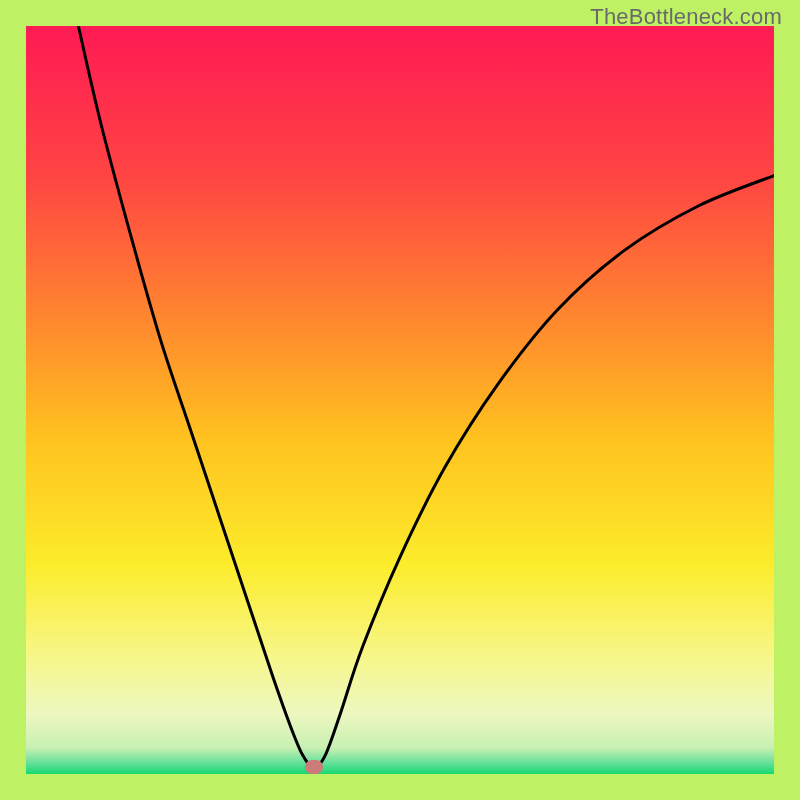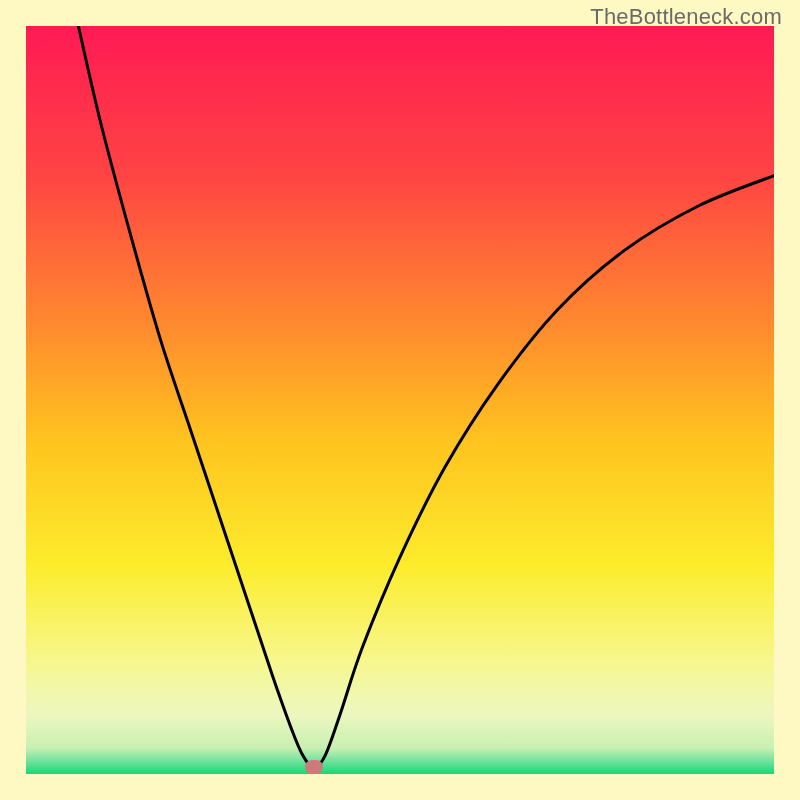--- a/index.html
+++ b/index.html
@@ -6,21 +6,21 @@
     margin: 0;
     padding: 0;
     width: 800px;
     height: 800px;
     background: #000;
     overflow: hidden;
   }
   .frame {
     width: 800px;
     height: 800px;
-    background: #fef9c3;
+    background: #bef264;
     position: relative;
   }
   .watermark {
     position: absolute;
     top: 4px;
     right: 18px;
     font-family: Arial, Helvetica, sans-serif;
     font-size: 22px;
     color: #6a6a6a;
     letter-spacing: 0.2px;

